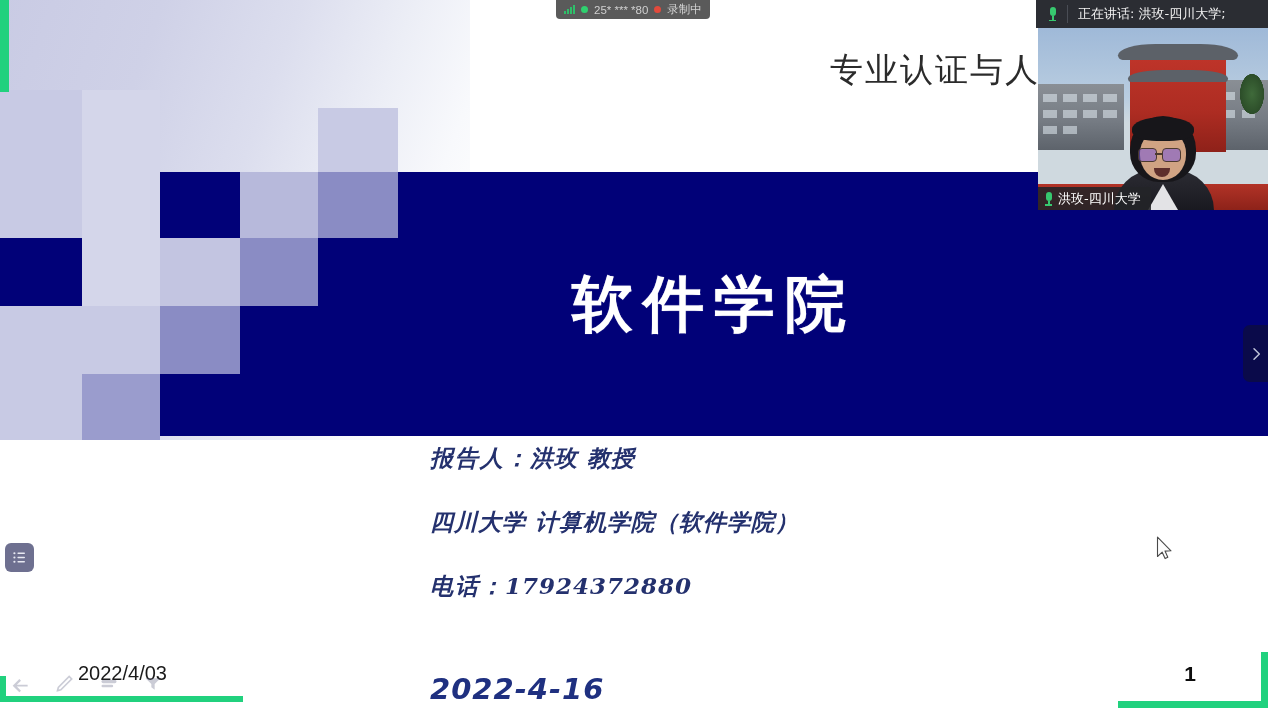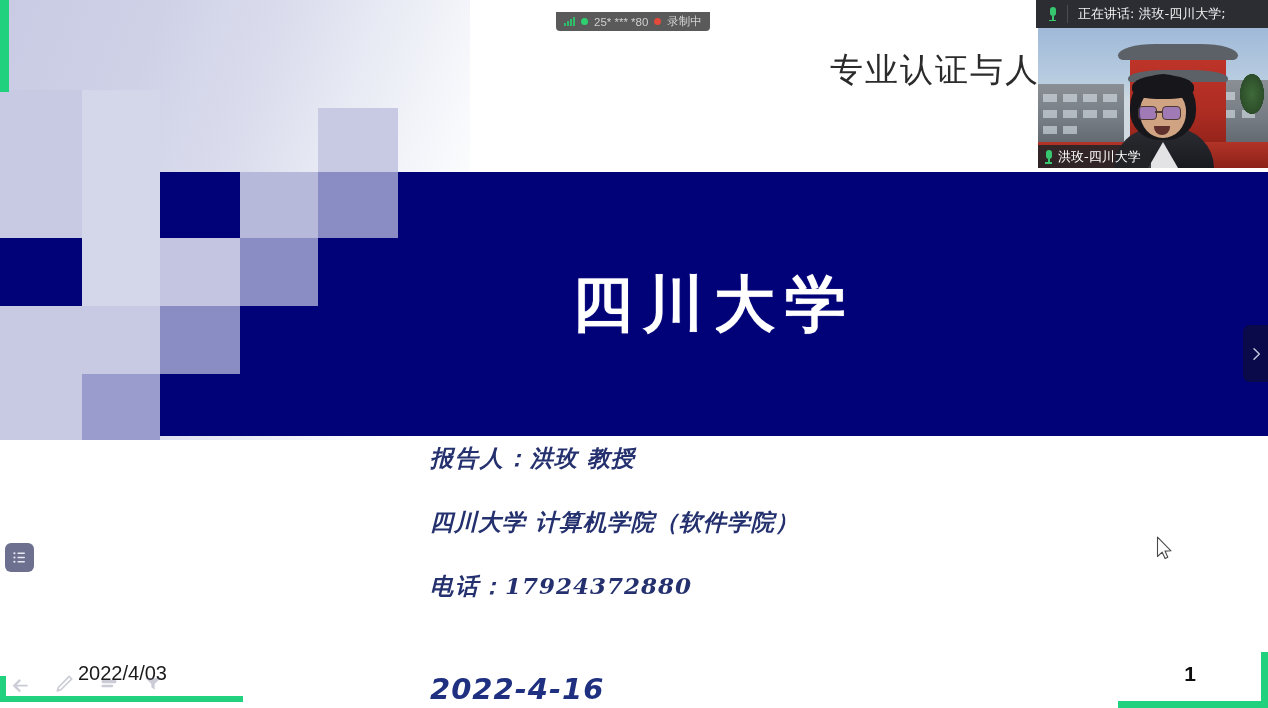--- a/index.html
+++ b/index.html
@@ -266,21 +266,20 @@
     padding: 0 8px;
     background: #5a5a5a;
     border-radius: 0 0 4px 4px;
     display: flex;
     align-items: center;
     gap: 6px;
     font-size: 11.5px;
     color: #cfcfcf;
     font-family: "Liberation Sans", sans-serif;
     white-space: nowrap;
-    margin-top: 12px;
   }
   .status-pill .bars {
     display: inline-flex;
     align-items: flex-end;
     gap: 1px;
     height: 9px;
   }
   .status-pill .bars i {
     display: block;
     width: 2px;
@@ -326,21 +325,21 @@
     white-space: nowrap;
     overflow: hidden;
   }
 
   
   .cam {
     position: absolute;
     left: 1038px;
     top: 28px;
     width: 230px;
-    height: 140px;
+    height: 182px;
     overflow: hidden;
     background: #1d4ed8;
   }
   .cam-scene {
     position: absolute;
     inset: 0;
     background:
       
       linear-gradient(180deg, #9fb9d8 0%, #b9cde0 38%, #cfd9df 52%, #cfd9df 100%);
   }
@@ -571,21 +570,21 @@
     <div class="sq" style="left:160px; top:238px; width:80px; height:68px; background:#c3c5e1;"></div>
     <div class="sq" style="left:240px; top:238px; width:78px; height:68px; background:#8a8cc4;"></div>
     <div class="sq" style="left:160px; top:306px; width:80px; height:68px; background:#8a8cc4;"></div>
     <div class="sq" style="left:82px;  top:374px; width:78px; height:66px; background:#9a9ccd;"></div>
     <div class="sq" style="left:82px;  top:306px; width:78px; height:68px; background:#c8cae4;"></div>
     <div class="sq" style="left:0px;   top:306px; width:82px; height:134px; background:#c8cae4;"></div>
 
     <div class="slide-header">专业认证与人才</div>
 
     <div class="title-text">
-      <div class="title-line l1">四川大学</div>
+      <div class="title-line l1">软件学院</div>
     </div>
 
     <div class="info">
       <div class="info-line"><span>报告人：</span><span class="val">洪玫 教授</span></div>
       <div class="info-line"><span></span><span class="val">四川大学 计算机学院（软件学院）</span></div>
       <div class="info-line"><span>电话：</span><span class="val">17924372880</span></div>
     </div>
 
     <div class="slide-date">2022-4-16</div>
 

